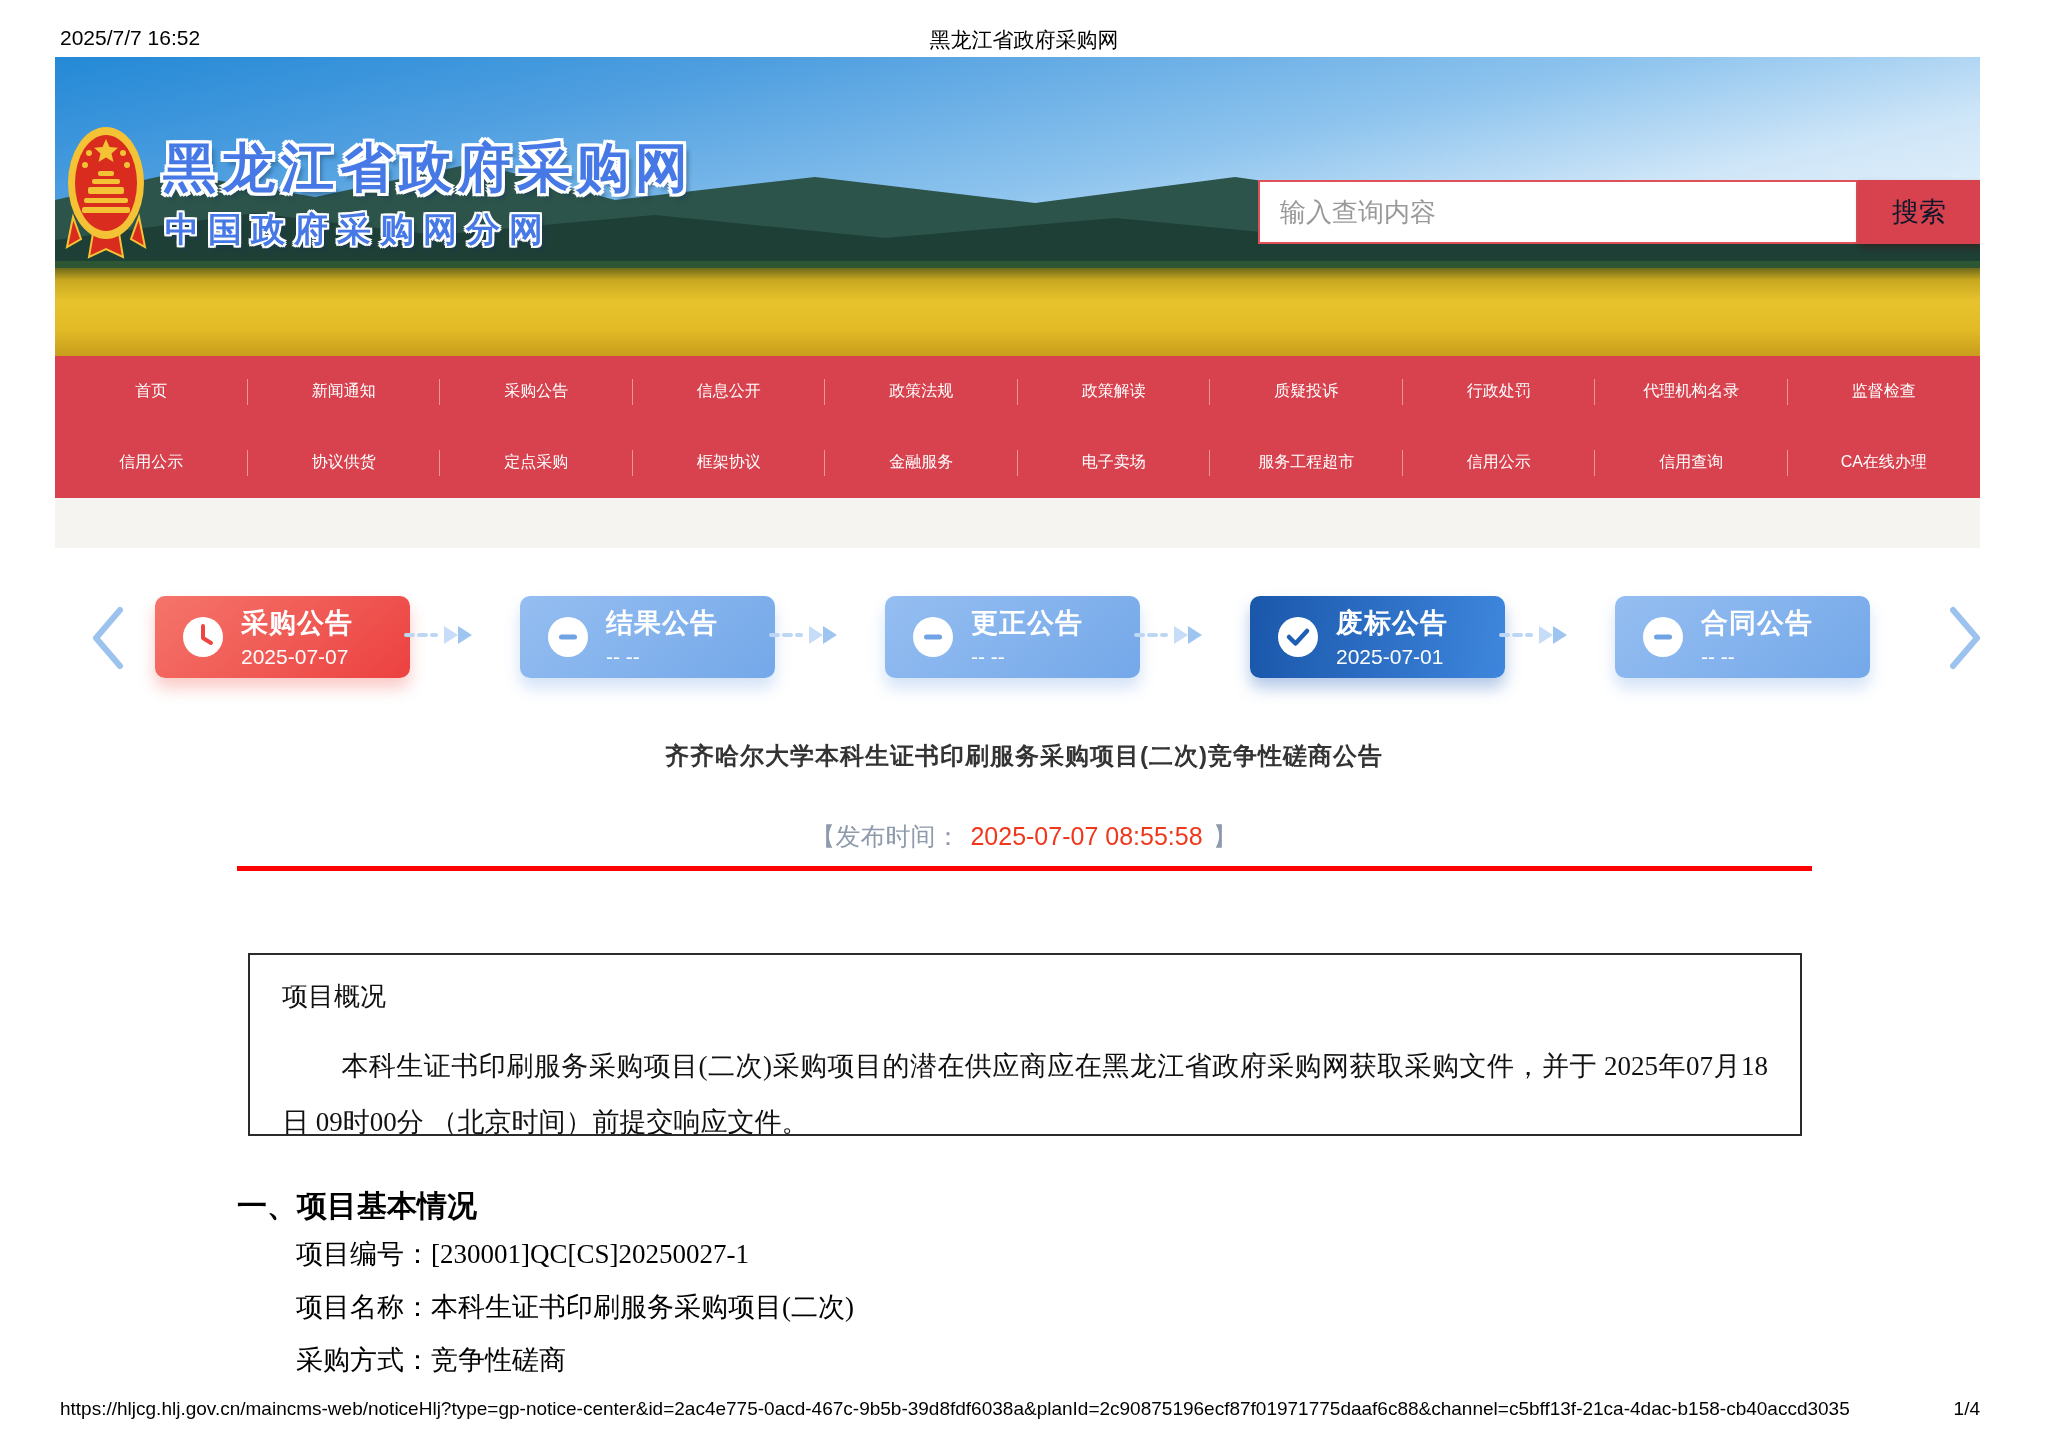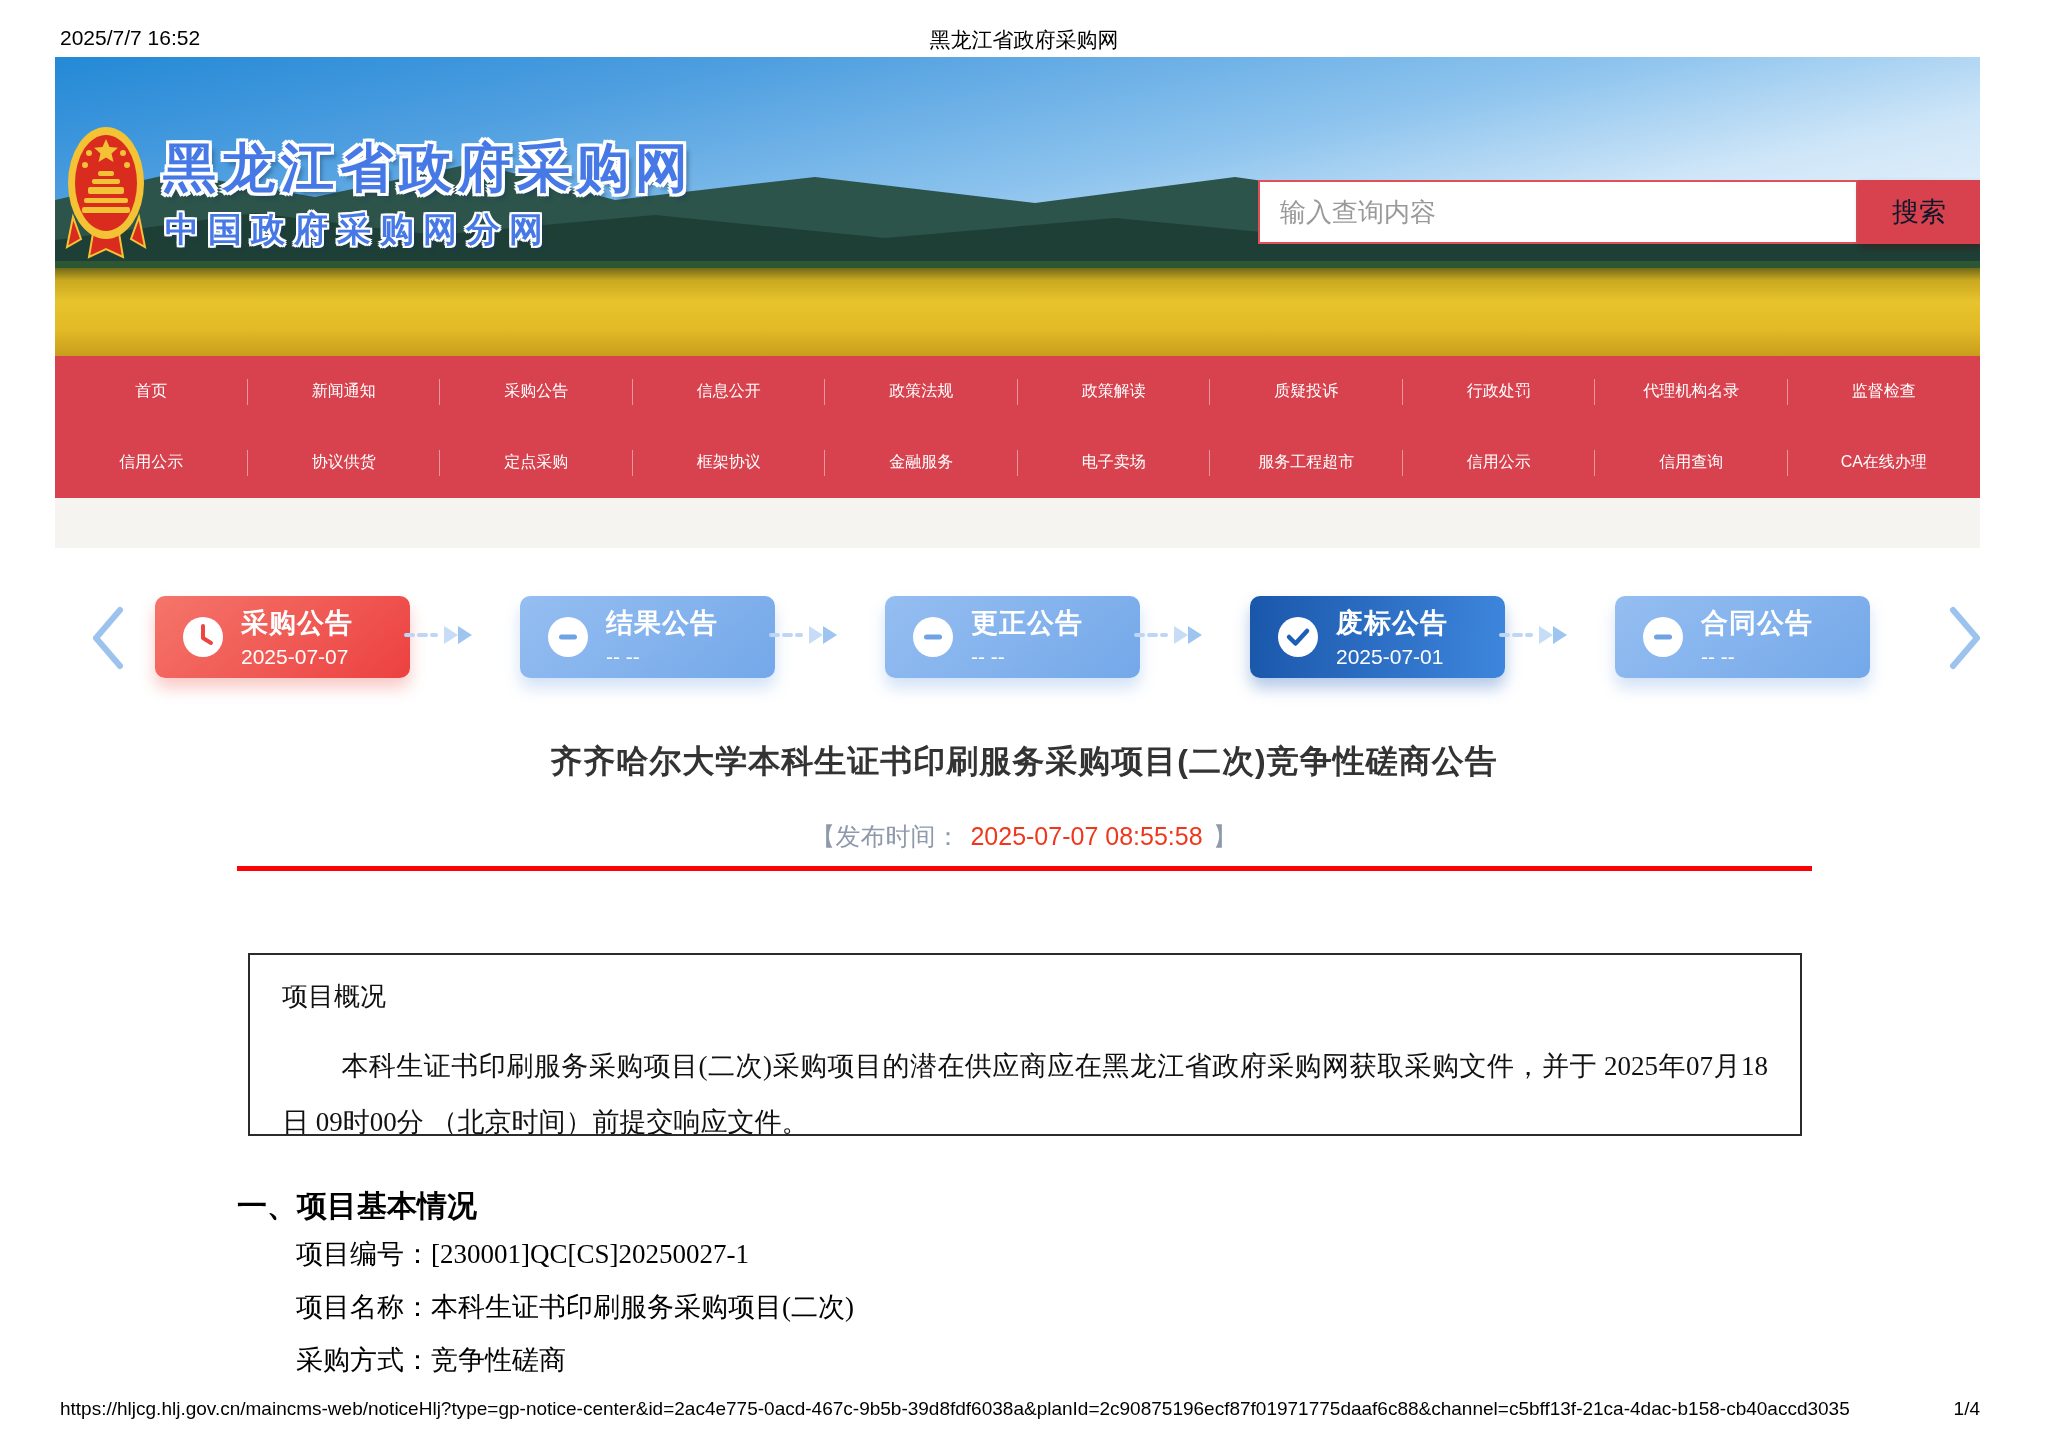--- a/index.html
+++ b/index.html
@@ -59,21 +59,21 @@
   .step-dark { background:linear-gradient(95deg,#1a57ab,#3e86dd);  box-shadow:0 10px 16px rgba(40,100,190,.35);align-items:center; }
   .step-icon { width:40px; height:40px; margin-right:18px; flex:0 0 auto; }
   .step-text { display:flex; flex-direction:column; }
   .step-label { font-size:27px; font-weight:bold; letter-spacing:1px; }
   .step-date  { font-size:21px; margin-top:4px; }
   .tl-arrow { position:absolute; top:622px; width:90px; height:26px; }
   .tl-chev  { position:absolute; top:606px; width:40px; height:64px; cursor:pointer; }
 
   
   .article-title { position:absolute; left:0; width:2048px; top:740px; text-align:center;
-      font-size:32px; font-weight:bold; color:#333; letter-spacing:1px; }
+      font-size:24px; font-weight:bold; color:#333; letter-spacing:1px; }
   .publish { position:absolute; left:0; width:2048px; top:820px; text-align:center;
       font-size:25px; color:#8e9aab; }
   .publish-time { color:#f0371c; margin:0 10px; }
   .red-divider { position:absolute; left:237px; top:866px; width:1575px; height:5px; background:#fb0304; }
 
   .overview-box { position:absolute; left:248px; top:953px; width:1554px; height:183px;
       box-sizing:border-box; border:2px solid #2b2b2b; padding:24px 32px;
       font-family:"Liberation Serif", serif; color:#111; overflow:hidden; }
   .overview-title { font-size:26px; }
   .overview-text  { margin-top:24px; font-size:27px; line-height:56px; text-indent:2.2em; text-align:justify; }

